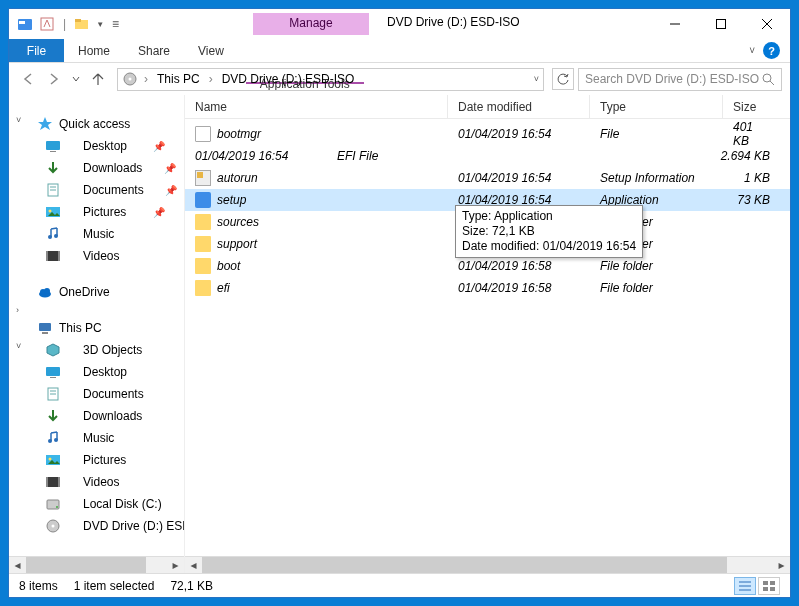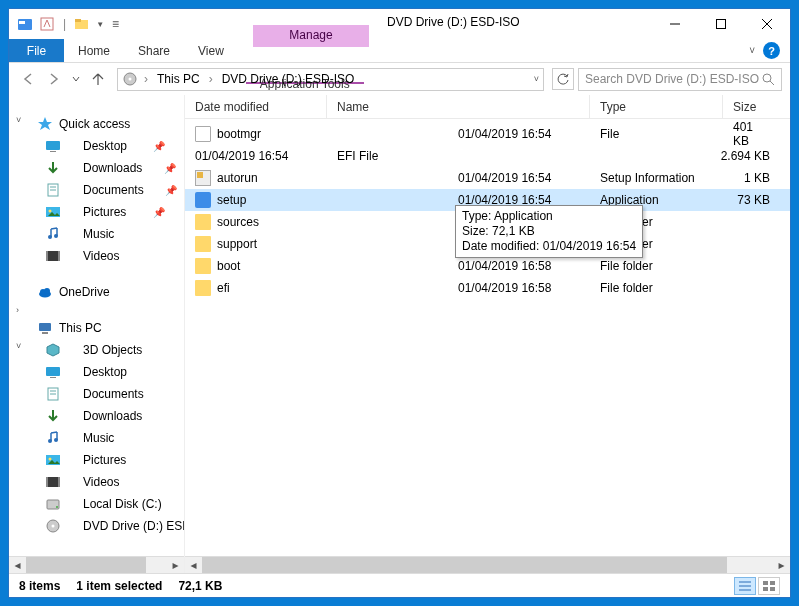--- a/index.html
+++ b/index.html
@@ -2,21 +2,21 @@
 <html><head>
 <meta charset="utf-8">
 <style>
 * { margin:0; padding:0; box-sizing:border-box; font-family:"Segoe UI",Arial,sans-serif; font-size:12px; }
 body { background:#0a7dd4; display:flex; justify-content:center; align-items:center; width:799px; height:606px; }
 .window { width:783px; height:590px; background:#fff; border:1px solid #2673c4; display:flex; flex-direction:column; position:relative; }
 .titlebar { height:30px; display:flex; align-items:center; background:#fff; position:relative; }
 .tb-icons { display:flex; align-items:center; gap:6px; padding-left:8px; }
 .tb-icon { width:16px; height:16px; display:flex; align-items:center; justify-content:center; }
 .qat-sep { color:#888; margin:0 2px; }
-.context-tab { position:absolute; left:244px; top:16px; width:116px; height:22px; background:#e8afe8; color:#460046; text-align:center; line-height:21px; font-size:12px; }
+.context-tab { position:absolute; left:244px; top:4px; width:116px; height:22px; background:#e8afe8; color:#460046; text-align:center; line-height:21px; font-size:12px; }
 .window-title { position:absolute; left:378px; top:6px; font-size:12px; }
 .wc { position:absolute; right:0; top:0; display:flex; }
 .wc-btn { width:46px; height:30px; display:flex; align-items:center; justify-content:center; }
 .ribbon { height:24px; display:flex; align-items:stretch; border-bottom:1px solid #ddd; }
 .file-btn { width:55px; background:#1979ca; color:#fff; display:flex; align-items:center; justify-content:center; font-size:12px; }
 .rtab { padding:0 14px; display:flex; align-items:center; color:#333; font-size:12px; }
 .rtab.context { border-top:2px solid #a94da9; }
 .rib-right { margin-left:auto; padding-right:10px; display:flex; align-items:center; gap:8px; }
 .help-icon { width:17px; height:17px; border-radius:50%; background:#0078d7; color:#fff; display:flex; align-items:center; justify-content:center; font-size:11px; font-weight:bold; }
 .nav { height:32px; display:flex; align-items:center; padding:0 8px; gap:4px; }
@@ -33,31 +33,31 @@
 .tree-item { height:22px; display:flex; align-items:center; padding-left:28px; gap:6px; }
 .tree-item.child { padding-left:36px;gap:22px; }
 .tree-icon { width:16px; height:16px; display:flex; align-items:center; justify-content:center; font-size:14px; }
 .pin { color:#777; font-size:10px; margin-left:auto; margin-right:18px; }
 .twisty { position:absolute; color:#555; font-size:9px; }
 .list { flex:1; display:flex; flex-direction:column; position:relative; }
 .cols { height:24px; display:flex; align-items:center; border-bottom:1px solid #eaeaea; color:#333; }
 .col { padding-left:10px; border-right:1px solid #eaeaea; height:100%; display:flex; align-items:center; }
 .col.name{width:263px;} .col.date{width:142px;} .col.type{width:133px;} .col.size{flex:1; border-right:none;text-align:right;}
 .rows { flex:1; position:relative; padding-top:4px; }
-.row { height:22px; display:flex; align-items:center; }
+.row { height:22px; display:flex; align-items:center;font-style:italic; }
 .row.sel { background:#cde8ff;text-align:right; }
 .cell { padding-left:10px; display:flex; align-items:center; gap:6px; }
 .cell.name{width:263px;} .cell.date{width:142px;} .cell.type{width:133px;} .cell.size{flex:1; justify-content:flex-end; padding-right:20px;}
 .fico { width:16px; height:16px; display:flex; align-items:center; justify-content:center; }
 .fico.folder{ background:#ffd86b; border-radius:1px; } 
 .fico.file{ border:1px solid #aaa; background:#fff; border-radius:1px;} 
 .fico.app{ background:#3d8de8; border-radius:2px;} 
 .fico.inf{ background:#eee; border:1px solid #aaa; position:relative;} .fico.inf:after{content:""; position:absolute; top:1px; left:1px; width:6px; height:6px; background:#e8b544;}
 .tip { position:absolute; left:270px; top:86px; border:1px solid #888; background:#fff; padding:3px 6px; line-height:15px; box-shadow:2px 2px 3px rgba(0,0,0,.2); z-index:5;}
-.status { height:24px; border-top:1px solid #ddd; display:flex; align-items:center; padding:0 10px; gap:16px;font-weight:bold; }
+.status { height:24px; border-top:1px solid #ddd; display:flex; align-items:center; padding:0 10px; gap:16px; }
 .status .right { margin-left:auto; display:flex; gap:2px; }
 .view-btn { width:22px; height:18px; border:1px solid #ccc; display:flex; align-items:center; justify-content:center; font-size:10px; }
 .view-btn.active { background:#cde8ff; border-color:#7cb7e8; }
 .hscroll { height:17px; border-top:1px solid #ddd; display:flex; align-items:center; background:#f0f0f0; }
 .hs-btn { width:17px; height:17px; display:flex; align-items:center; justify-content:center; color:#555; background:#f0f0f0; border:none; }
 .hs-track { flex:1; height:17px; position:relative; }
 .hs-thumb { position:absolute; left:0; top:0; height:17px; width:85%; background:#cdcdcd; }
 svg { display:block; }
 </style>
 </head>
@@ -359,22 +359,22 @@
       <div class="hscroll" style="position:absolute;bottom:0;left:0;right:0;">
         <button class="hs-btn">◂</button>
         <div class="hs-track">
             <div class="hs-thumb"></div>
           </div>
         <button class="hs-btn">▸</button>
       </div>
     </div>
     <div class="list">
       <div class="cols">
+        <div class="col name">Name</div>
         <div class="col date">Date modified</div>
-        <div class="col name">Name</div>
         <div class="col type">Type</div>
         <div class="col size">Size</div>
       </div>
       <div class="rows" id="rows">
           <div class="row">
     <div class="cell name">
               <span class="fico file"></span>
               <span>bootmgr</span>
             </div>
     <div class="cell date">01/04/2019 16:54</div>

